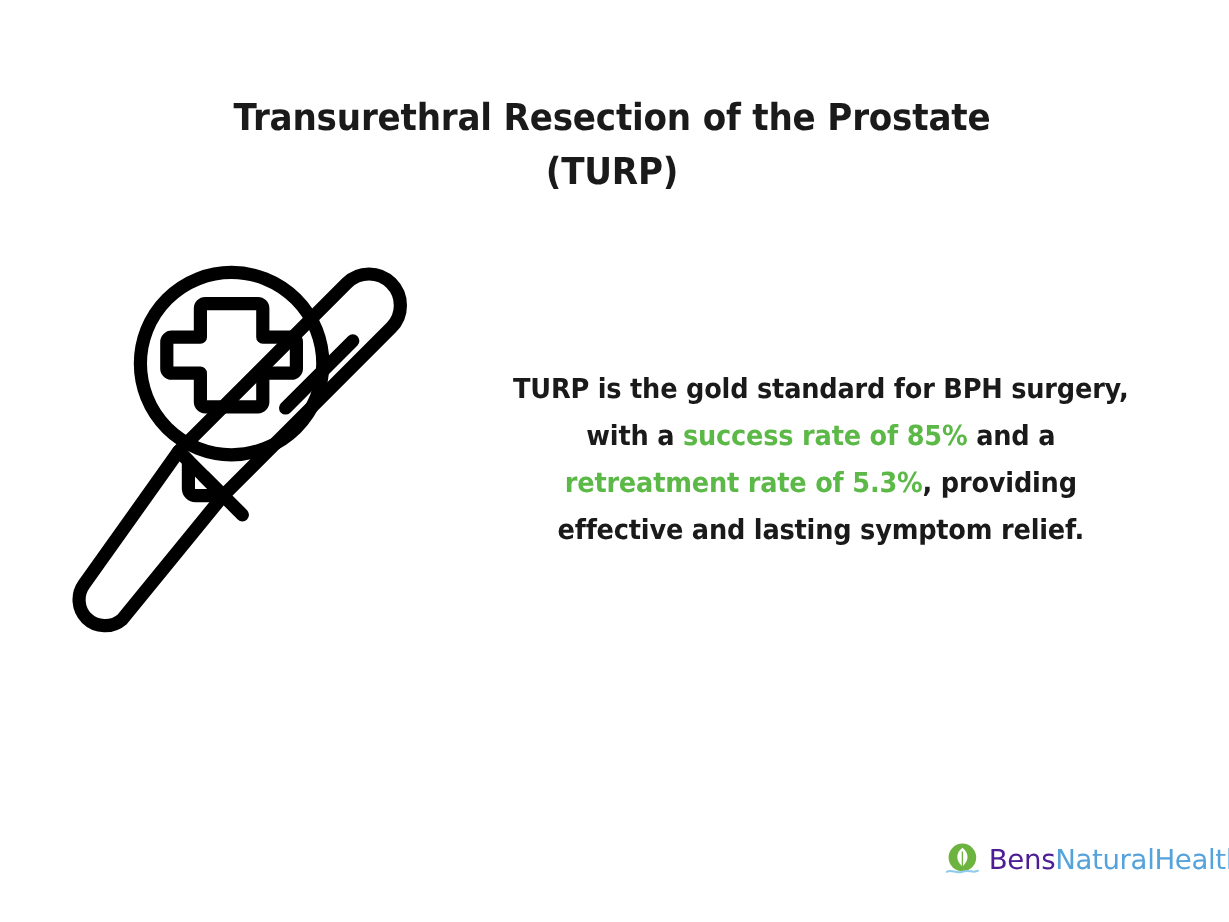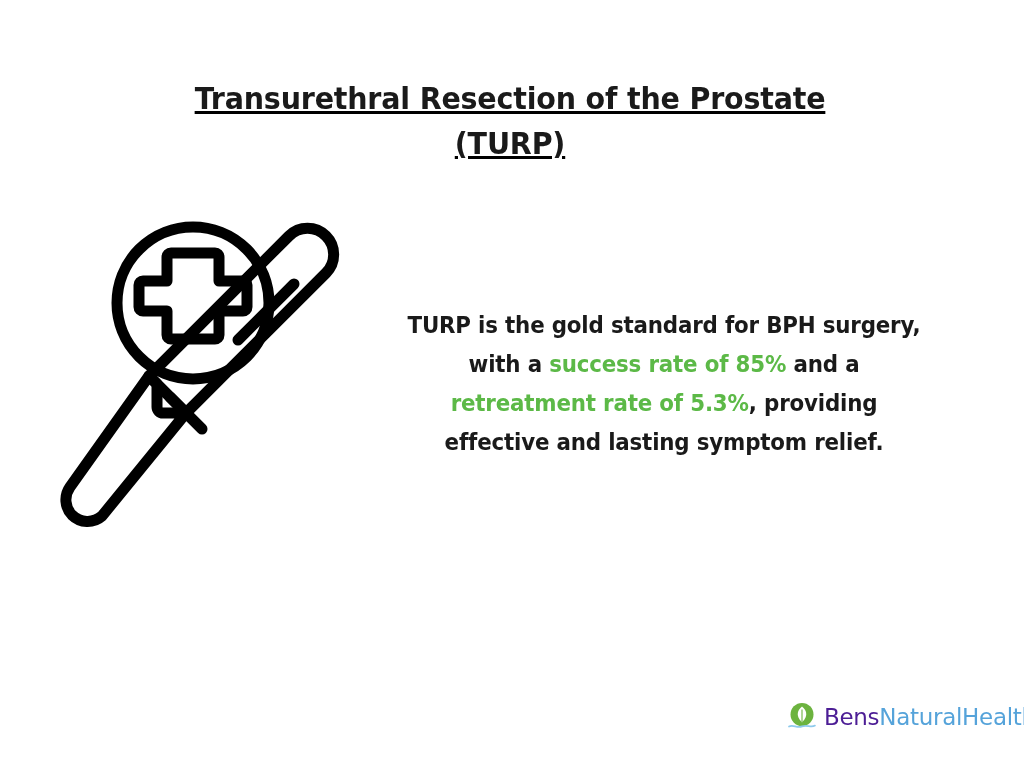--- a/index.html
+++ b/index.html
@@ -21,21 +21,20 @@
     background: #ffffff;
   }
 
   
   .title-block {
     position: absolute;
     left: 0;
     top: 76px;
     width: 1020px;
     text-align: center;
-    text-decoration: underline;
   }
   .title-line {
     display: block;
     font-family: "DejaVu Sans", "Liberation Sans", sans-serif;
     font-weight: bold;
     font-size: 31px;
     line-height: 45px;
     letter-spacing: -0.2px;
     color: #1a1a1a;
     transform: scaleX(0.92);
@@ -53,21 +52,21 @@
   }
   .icon-wrap svg {
     display: block;
     width: 290px;
     height: 336px;
   }
 
   
   .body-block {
     position: absolute;
-    left: 356px;
+    left: 376px;
     top: 306px;
     width: 616px;
     text-align: center;
   }
   .body-line {
     display: block;
     font-family: "DejaVu Sans", "Liberation Sans", sans-serif;
     font-weight: bold;
     font-size: 23px;
     line-height: 39px;

